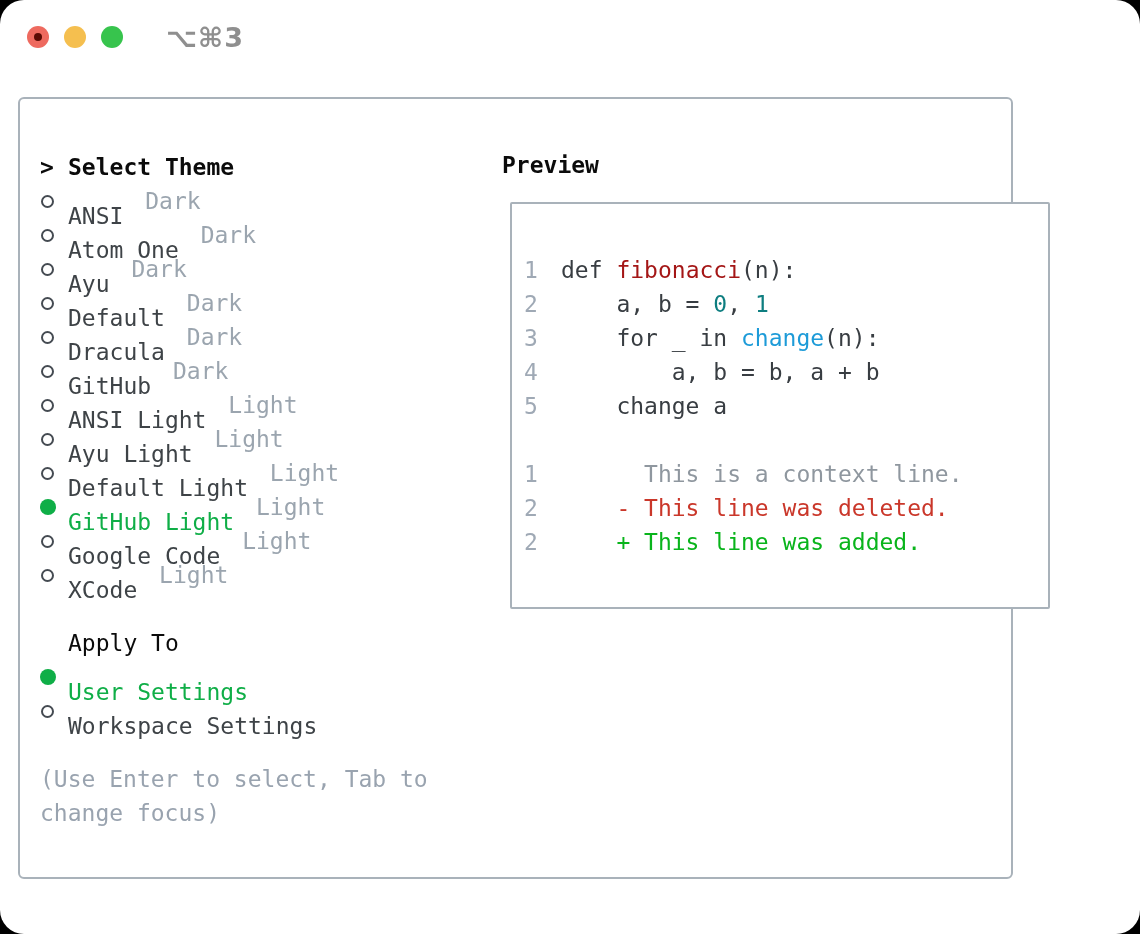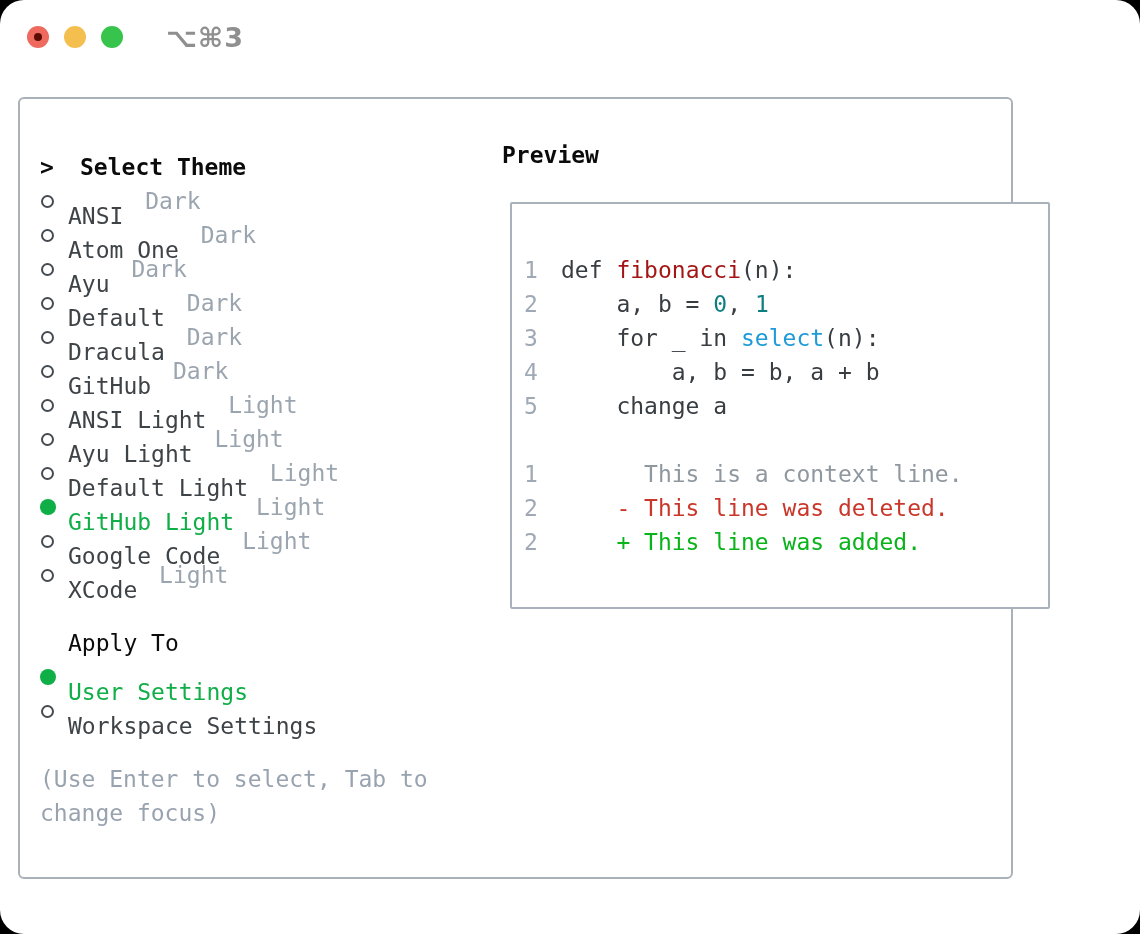--- a/index.html
+++ b/index.html
@@ -33,29 +33,29 @@
          background:var(--window-bg);}
   
   .left-col{position:absolute;left:20px;top:51px;font-size:23px;line-height:34px;}
   .row{display:flex;align-items:center;height:34px;white-space:pre;}
   .glyph-cell{display:inline-flex;align-items:center;justify-content:flex-start;
           width:28px;height:34px;flex:0 0 28px;}
   .caret{font-weight:bold;color:var(--heading-black);}
   .radio{width:13px;height:13px;border:2px solid var(--radio-ring);border-radius:50%;
           box-sizing:border-box;margin-left:1px;}
   .radio.selected{width:16px;height:16px;border:none;background:var(--accent-green);margin-left:0;}
-  .hdr{font-weight:bold;color:var(--heading-black);margin-left:12px;}
+  .hdr{font-weight:bold;color:var(--heading-black);}
   .subhdr{color:var(--heading-black);}
   .item-label{color:var(--item-text);margin-top:30px;}
   .item-label.selected{color:var(--accent-green);}
   .tag{color:var(--tag-gray);margin-left:8px;}
   .spacer{height:34px;}
   .hint{color:var(--hint-gray);white-space:pre;}
   
-  .preview-heading{position:absolute;left:482px;top:39px;font-size:23px;line-height:34px;
+  .preview-heading{position:absolute;left:482px;top:49px;font-size:23px;line-height:34px;
           font-weight:bold;color:var(--heading-black);}
   .preview-box{position:absolute;left:490px;top:103px;width:540px;height:407px;
           border:2px solid var(--border-gray);border-radius:2px;box-sizing:border-box;
           overflow:hidden;background:var(--window-bg);}
   .code-area{position:absolute;left:12px;top:49px;font-size:23px;line-height:34px;}
   .prow{height:34px;white-space:pre;}
   .ln{display:inline-block;width:37px;color:var(--line-number);}
   .seg-plain{color:var(--code-text);}
   .seg-function{color:var(--code-function-red);}
   .seg-number{color:var(--code-number-teal);}
@@ -99,21 +99,21 @@
         <div class="row hint">(Use Enter to select, Tab to</div>
         <div class="row hint">change focus)</div>
       </div>
 
     <div class="preview-heading">Preview</div>
 
     <div class="preview-box">
       <div class="code-area">
           <div class="prow"><span class="ln">1</span><span class="seg-plain">def </span><span class="seg-function">fibonacci</span><span class="seg-plain">(n):</span></div>
           <div class="prow"><span class="ln">2</span><span class="seg-plain">    a, b = </span><span class="seg-number">0</span><span class="seg-plain">, </span><span class="seg-number">1</span></div>
-          <div class="prow"><span class="ln">3</span><span class="seg-plain">    for _ in </span><span class="seg-builtin">select</span><span class="seg-plain">(n):</span></div>
+          <div class="prow"><span class="ln">3</span><span class="seg-plain">    for _ in </span><span class="seg-builtin">change</span><span class="seg-plain">(n):</span></div>
           <div class="prow"><span class="ln">4</span><span class="seg-plain">        a, b = b, a + b</span></div>
           <div class="prow"><span class="ln">5</span><span class="seg-plain">    change a</span></div>
           <div class="prow"></div>
           <div class="prow"><span class="ln">1</span><span class="diff-context">      This is a context line.</span></div>
           <div class="prow"><span class="ln">2</span><span class="diff-deleted">    - This line was deleted.</span></div>
           <div class="prow"><span class="ln">2</span><span class="diff-added">    + This line was added.</span></div>
         </div>
     </div>
   </div>
 

